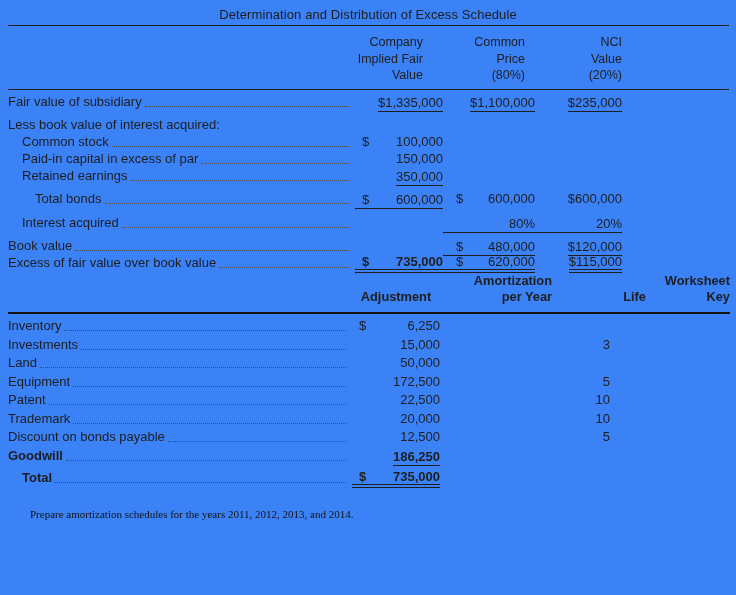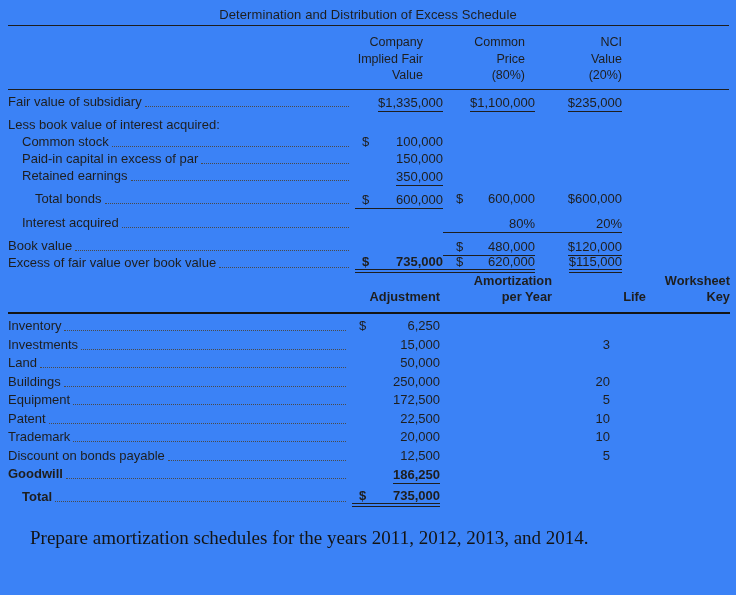--- a/index.html
+++ b/index.html
@@ -36,26 +36,26 @@
   .uu { padding-bottom:0; border-bottom:4.5px double #1e1e1e; }
   .b { font-weight:bold; }
   .mt5{} .mt6{margin-top:6px;} .mt7{margin-top:7px;}
 
   
   .sec { font-weight:bold; font-size:13.2px; margin:24px 0 7px 8px; }
   .t2pad { padding:0 6px 0 8px; }
   .t2h { display:flex; align-items:flex-end; font-weight:bold; font-size:12.8px; }
   .t2h .hcol { line-height:16px; padding-bottom:6px; }
   .a1 { width:88px; } .a2 { width:112px; } .a3 { width:94px; } .a4 { width:84px; }
-  .t2h .a1 { text-align:right; }
+  .t2h .a1 { text-align:center; }
   .t2 .row { height:18.5px; }
   .a3 .val { padding-right:36px; }
   .mt4{margin-top:4px;}
 
-  .footer { font-family:"Liberation Serif", serif; font-size:19px; margin:20px 0 0 30px; color:#141414; }
+  .footer { font-family:"Liberation Serif", serif; font-size:11px; margin:20px 0 0 30px; color:#141414; }
 </style>
 </head>
 <body>
 
 <div class="page">
 
   <div class="title">Determination and Distribution of Excess Schedule</div>
   <div class="hr1"></div>
 
   <div class="t1pad">
@@ -261,32 +261,20 @@
       <span class="lbl">Land</span>
       <span class="leader"></span>
       <span class="cell a1">
           <span class="val">50,000</span>
         </span>
       <span class="cell a2"></span>
       <span class="cell a3"></span>
       <span class="cell a4"></span>
     </div>
 
-    <div class="row">
-      <span class="lbl">Buildings</span>
-      <span class="leader"></span>
-      <span class="cell a1">
-          <span class="val">250,000</span>
-        </span>
-      <span class="cell a2"></span>
-      <span class="cell a3">
-          <span class="val">20</span>
-        </span>
-      <span class="cell a4"></span>
-    </div>
 
     <div class="row">
       <span class="lbl">Equipment</span>
       <span class="leader"></span>
       <span class="cell a1">
           <span class="val">172,500</span>
         </span>
       <span class="cell a2"></span>
       <span class="cell a3">
           <span class="val">5</span>

